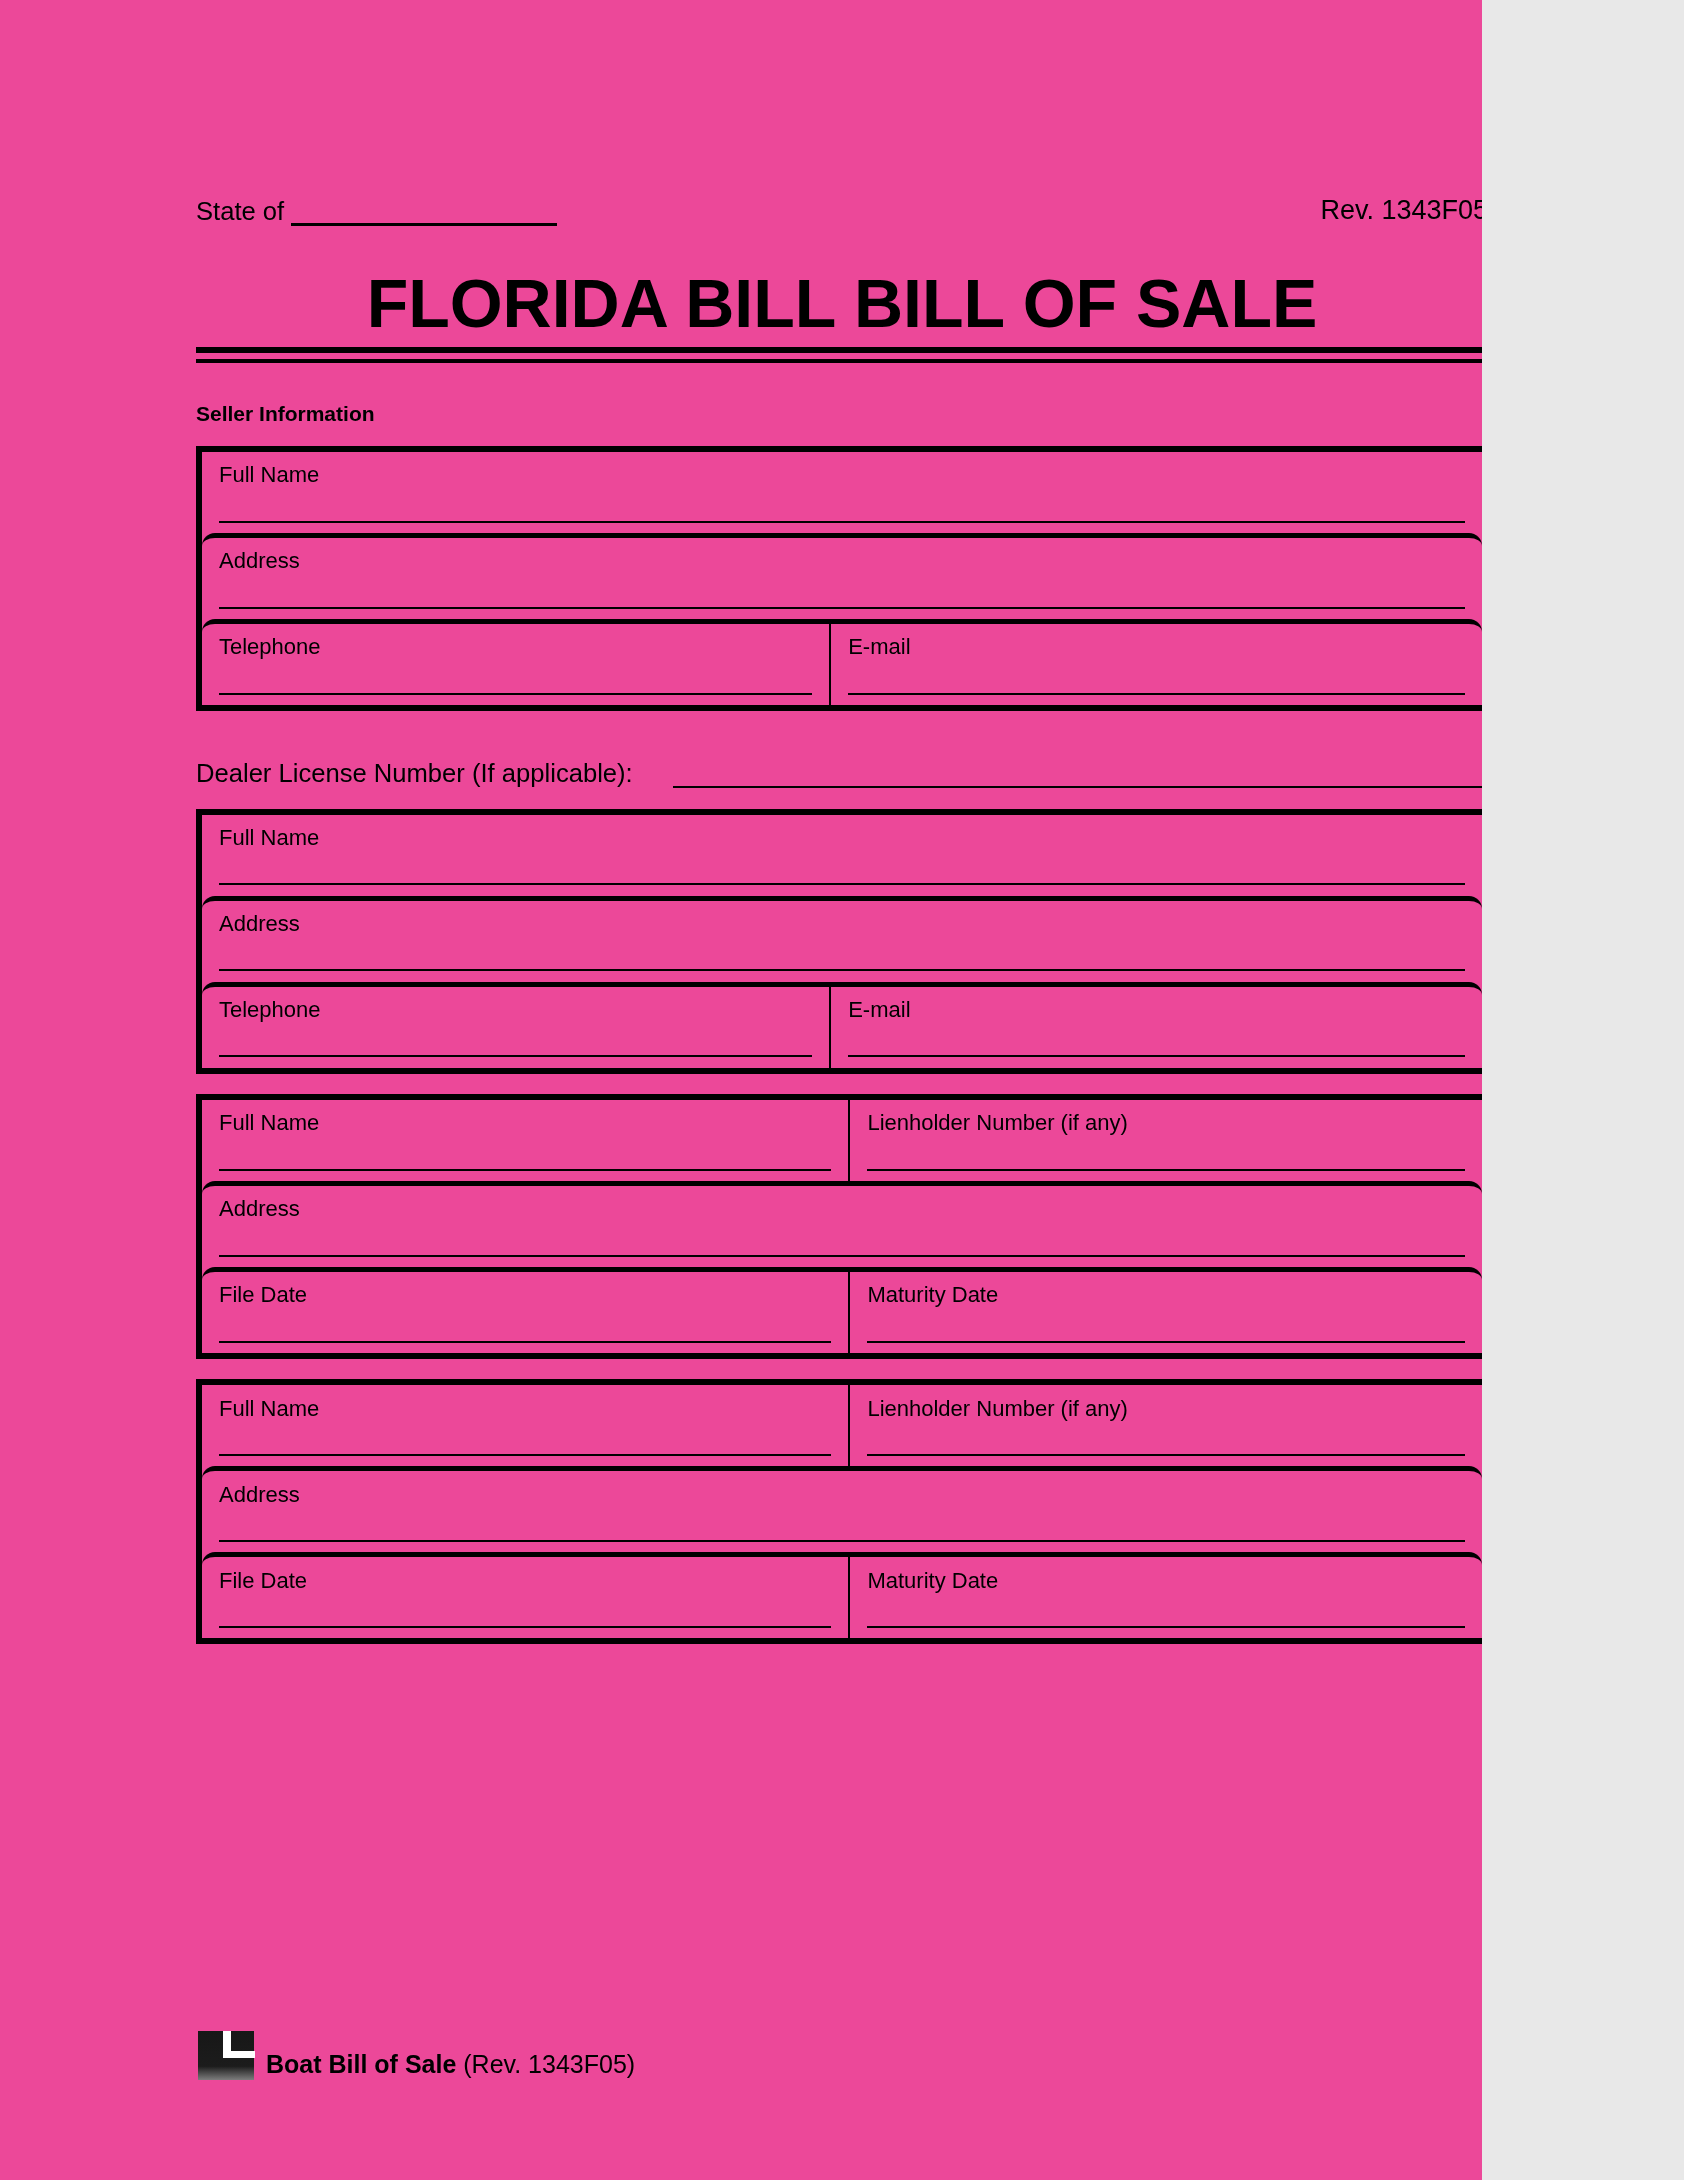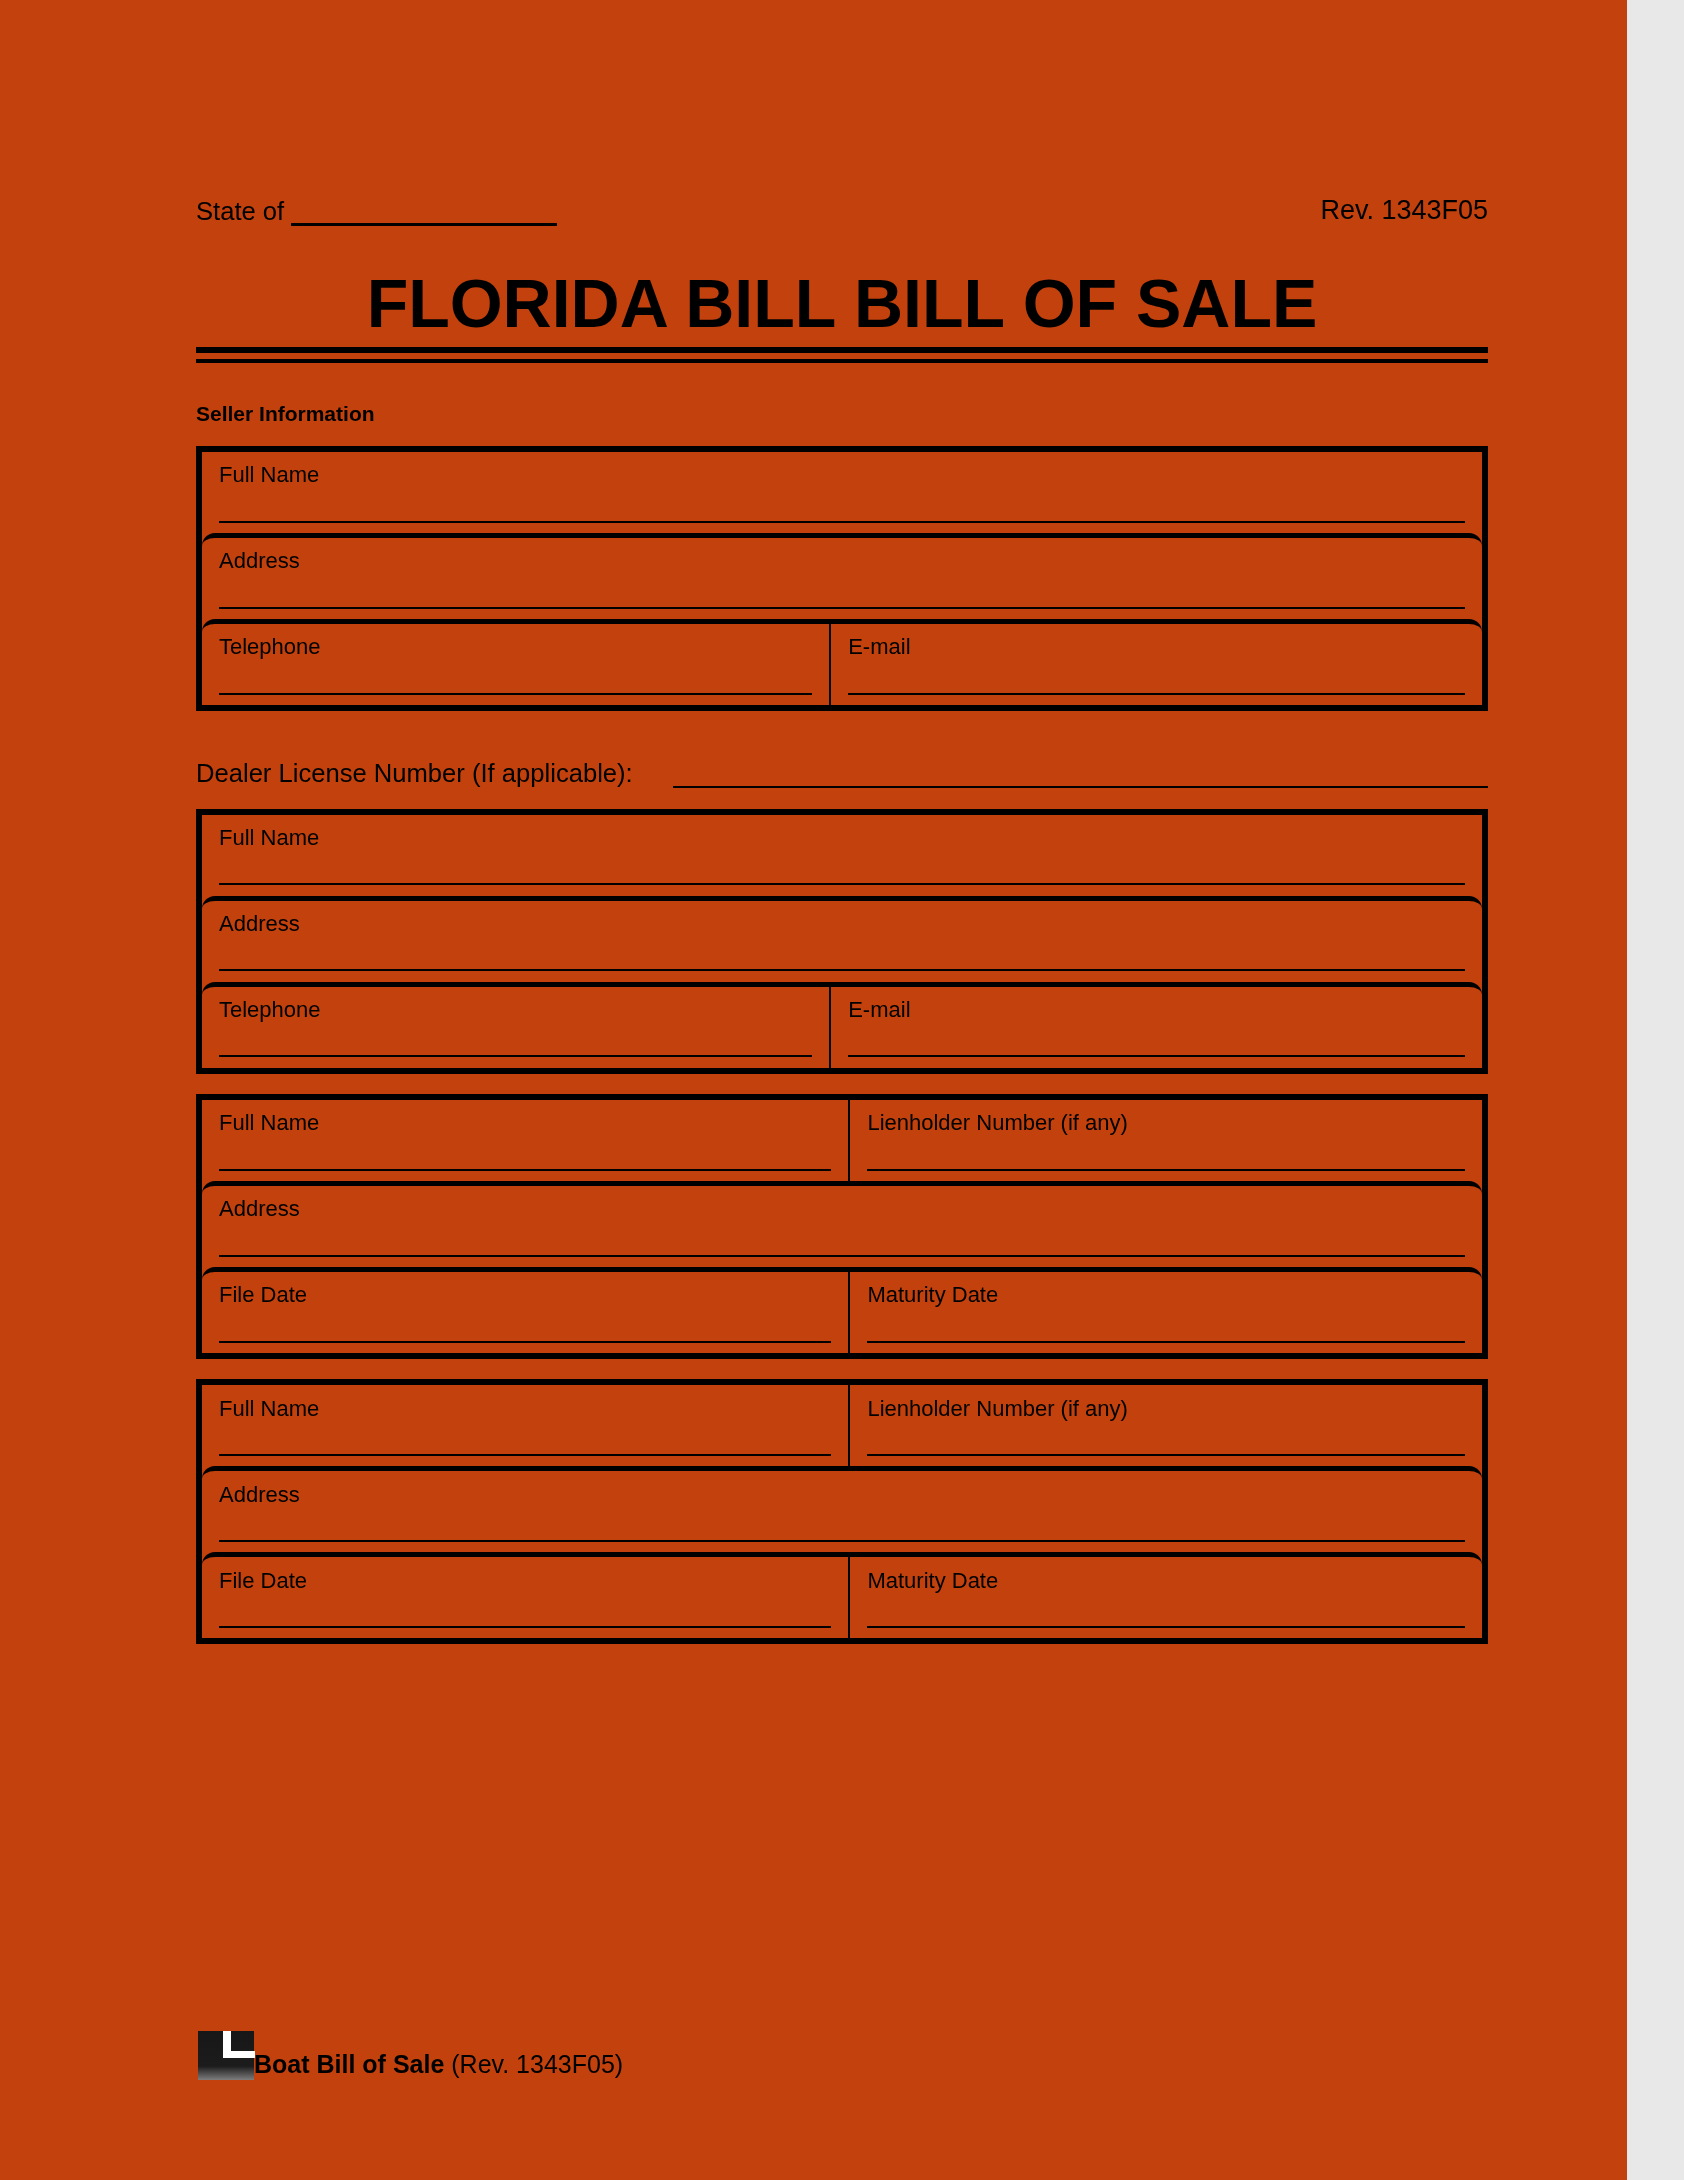--- a/index.html
+++ b/index.html
@@ -1,20 +1,20 @@
 <!DOCTYPE html>
 <html style="font-size:13.6px"><head>
 <meta charset="utf-8">
 <style>
   html, body { margin: 0; padding: 0; background: #e8e8e8; }
   .page {
     position: relative;
-    width: 1627px;
+    width: 1482px;
     height: 2181px;
-    background: #c2410c;
+    background: #ec4899;
     font-family: "Liberation Sans", sans-serif;
     color: #000000;
     overflow: hidden;
   }
   .content {
     position: absolute;
     left: 196px;
     top: 0;
     width: 1292px;
   }
@@ -128,20 +128,21 @@
     position: absolute;
     left: 25px; top: 19.6px;
     width: 31.5px; height: 7.7px;
     background: #ffffff;
   }
   .footer-text {
     font-size: 25px;
     line-height: 1.15;
     margin-bottom: 1.7px;
     white-space: nowrap;
+    padding-left: 12px;
   }
   .footer-text .doc-name { font-weight: bold; }
 </style>
 </head>
 <body>
 
 <div class="page">
   <div class="content">
 
     <div class="doc-header">

